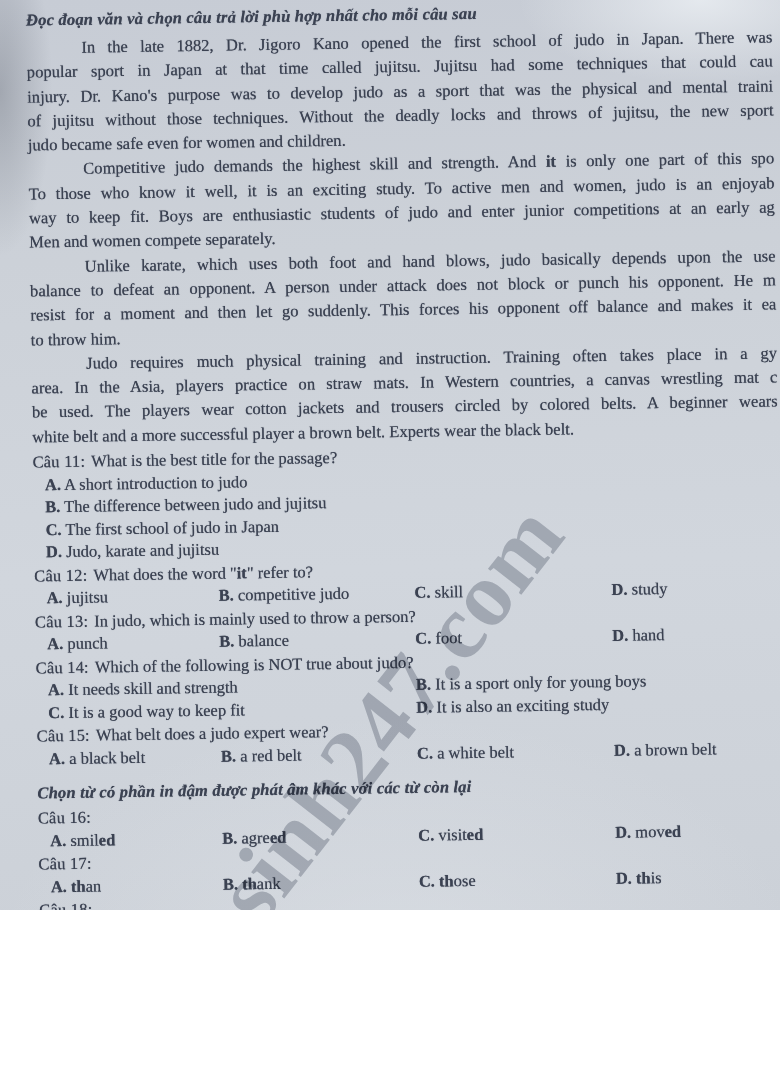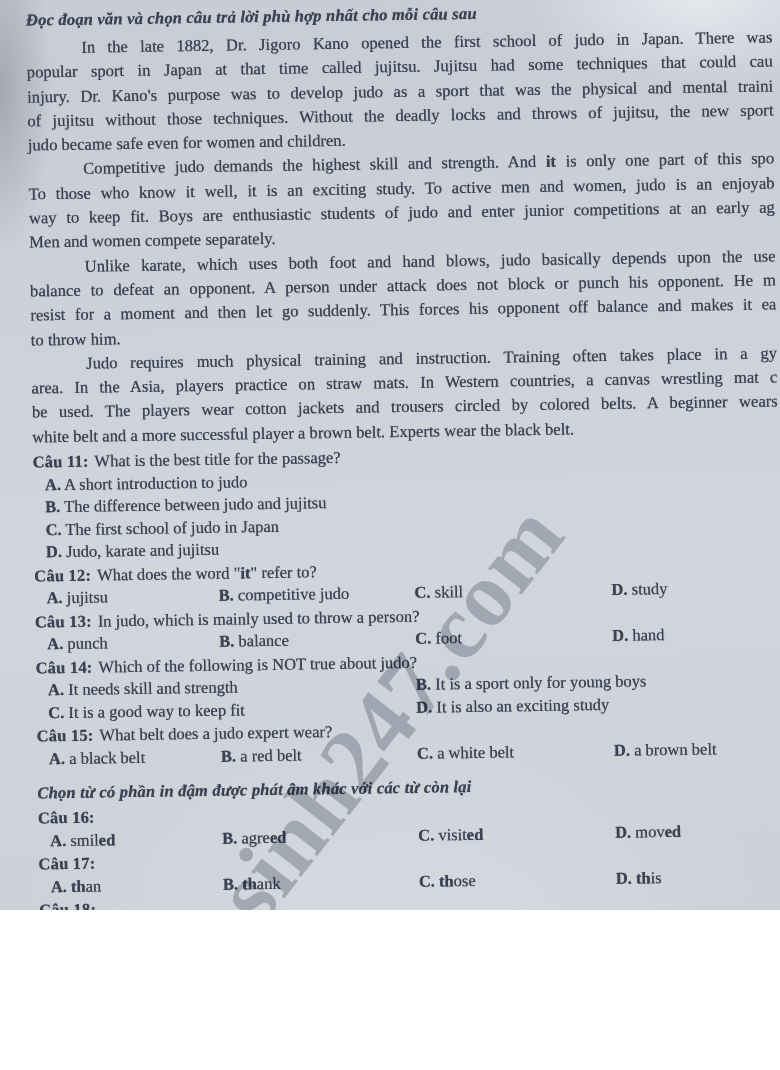--- a/index.html
+++ b/index.html
@@ -24,21 +24,21 @@
     font-weight:bold;font-style:italic;font-size:16.5px;line-height:24px;
     letter-spacing:.2px;
   }
   .h2{margin-top:11px;}
   .passage{width:746px;font-size:16.6px;line-height:24.3px;margin-top:4px;}
   .pline{text-align:justify;}
   .pline.full{text-align-last:justify;}
   .pline.ind{text-indent:55px;}
   .qwrap{font-size:16.5px;line-height:22.5px;margin-top:2px;}
   .qhead{margin-top:1px;}
-  .qlabel{font-weight:bold;letter-spacing:.2px;margin-top:12px;}
+  .qlabel{font-weight:normal;letter-spacing:.2px;margin-top:12px;}
   .qtext{padding-left:6px;}
   .opt-stack{margin-left:12px;}
   .optrow{margin-left:12px;display:grid;grid-template-columns:172px 196px 197px auto;}
   .optrow.two{grid-template-columns:368px auto;}
   .letter{font-weight:bold;}
   .watermark{
     position:absolute;left:42px;top:1072px;
     transform:rotate(-52deg);transform-origin:0 0;
     font-family:"Liberation Serif","DejaVu Serif",serif;
     font-weight:bold;font-size:92px;letter-spacing:1px;white-space:nowrap;

